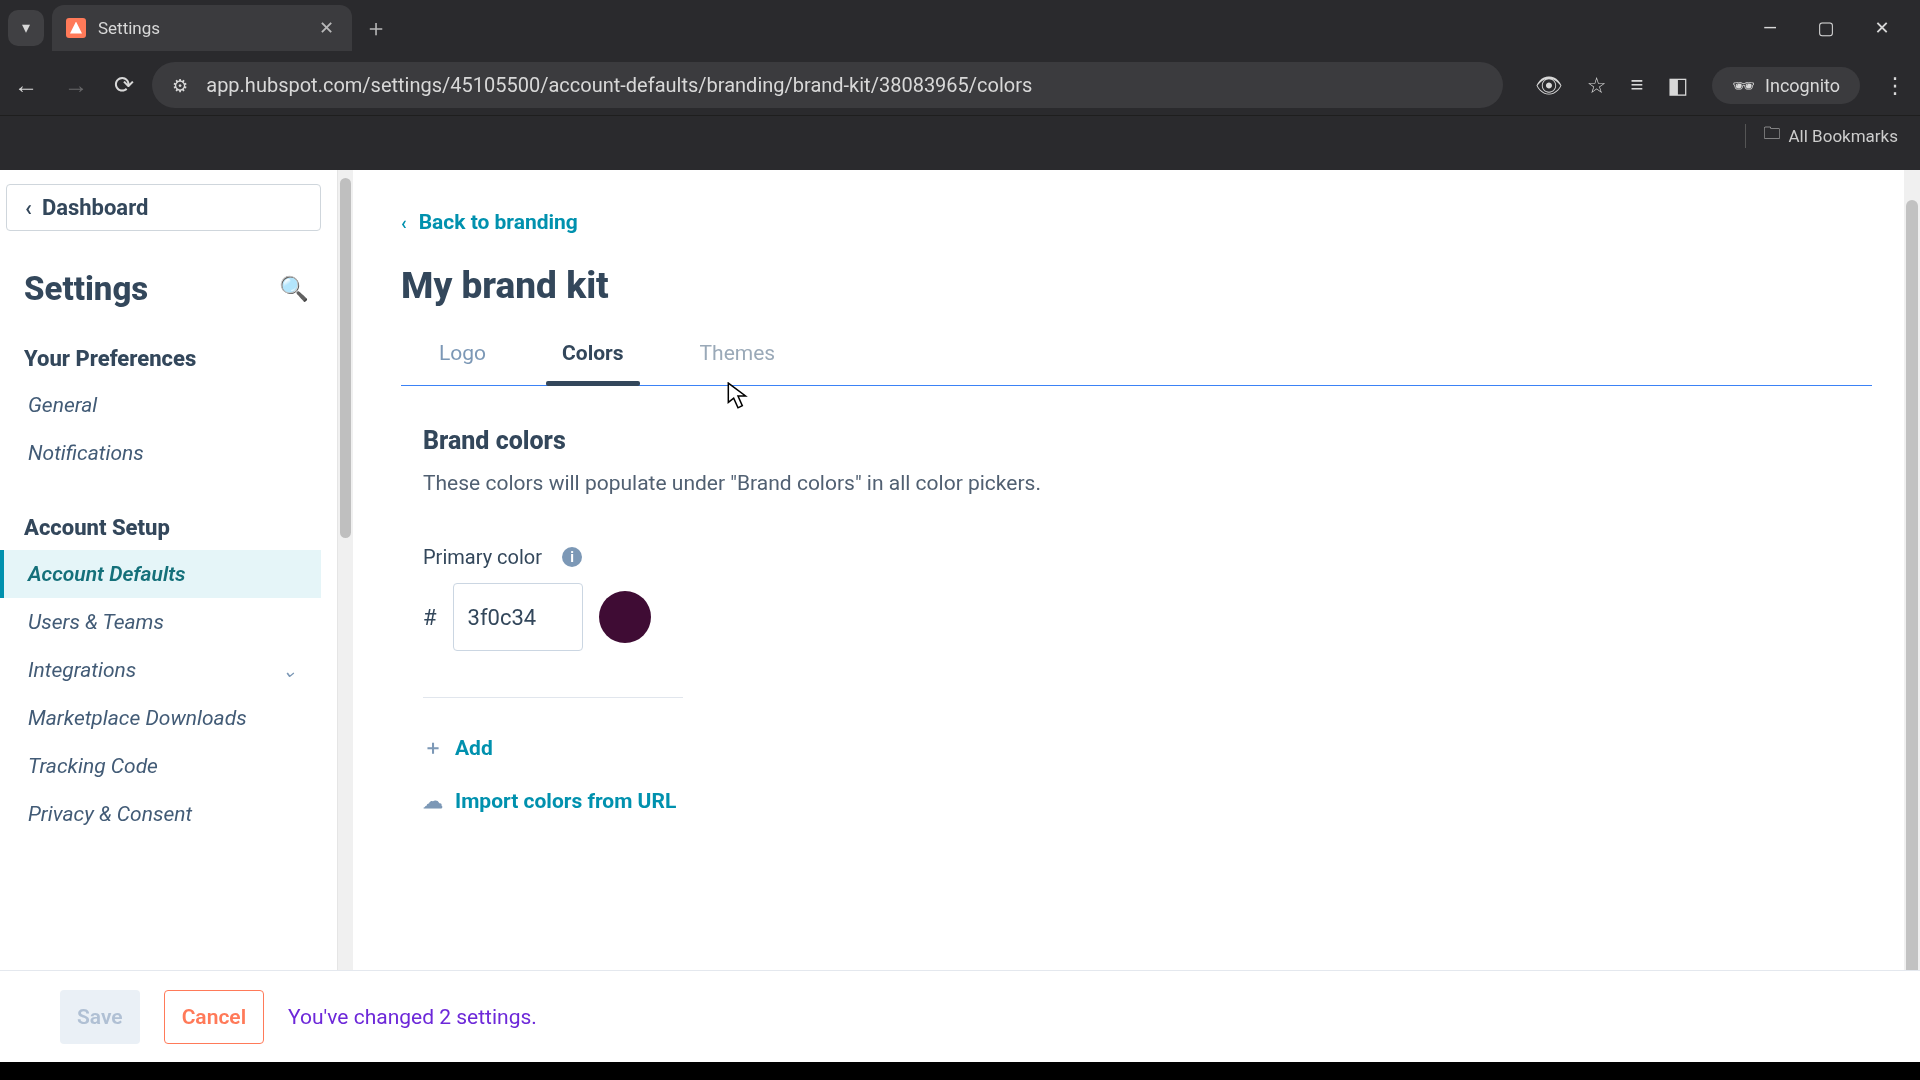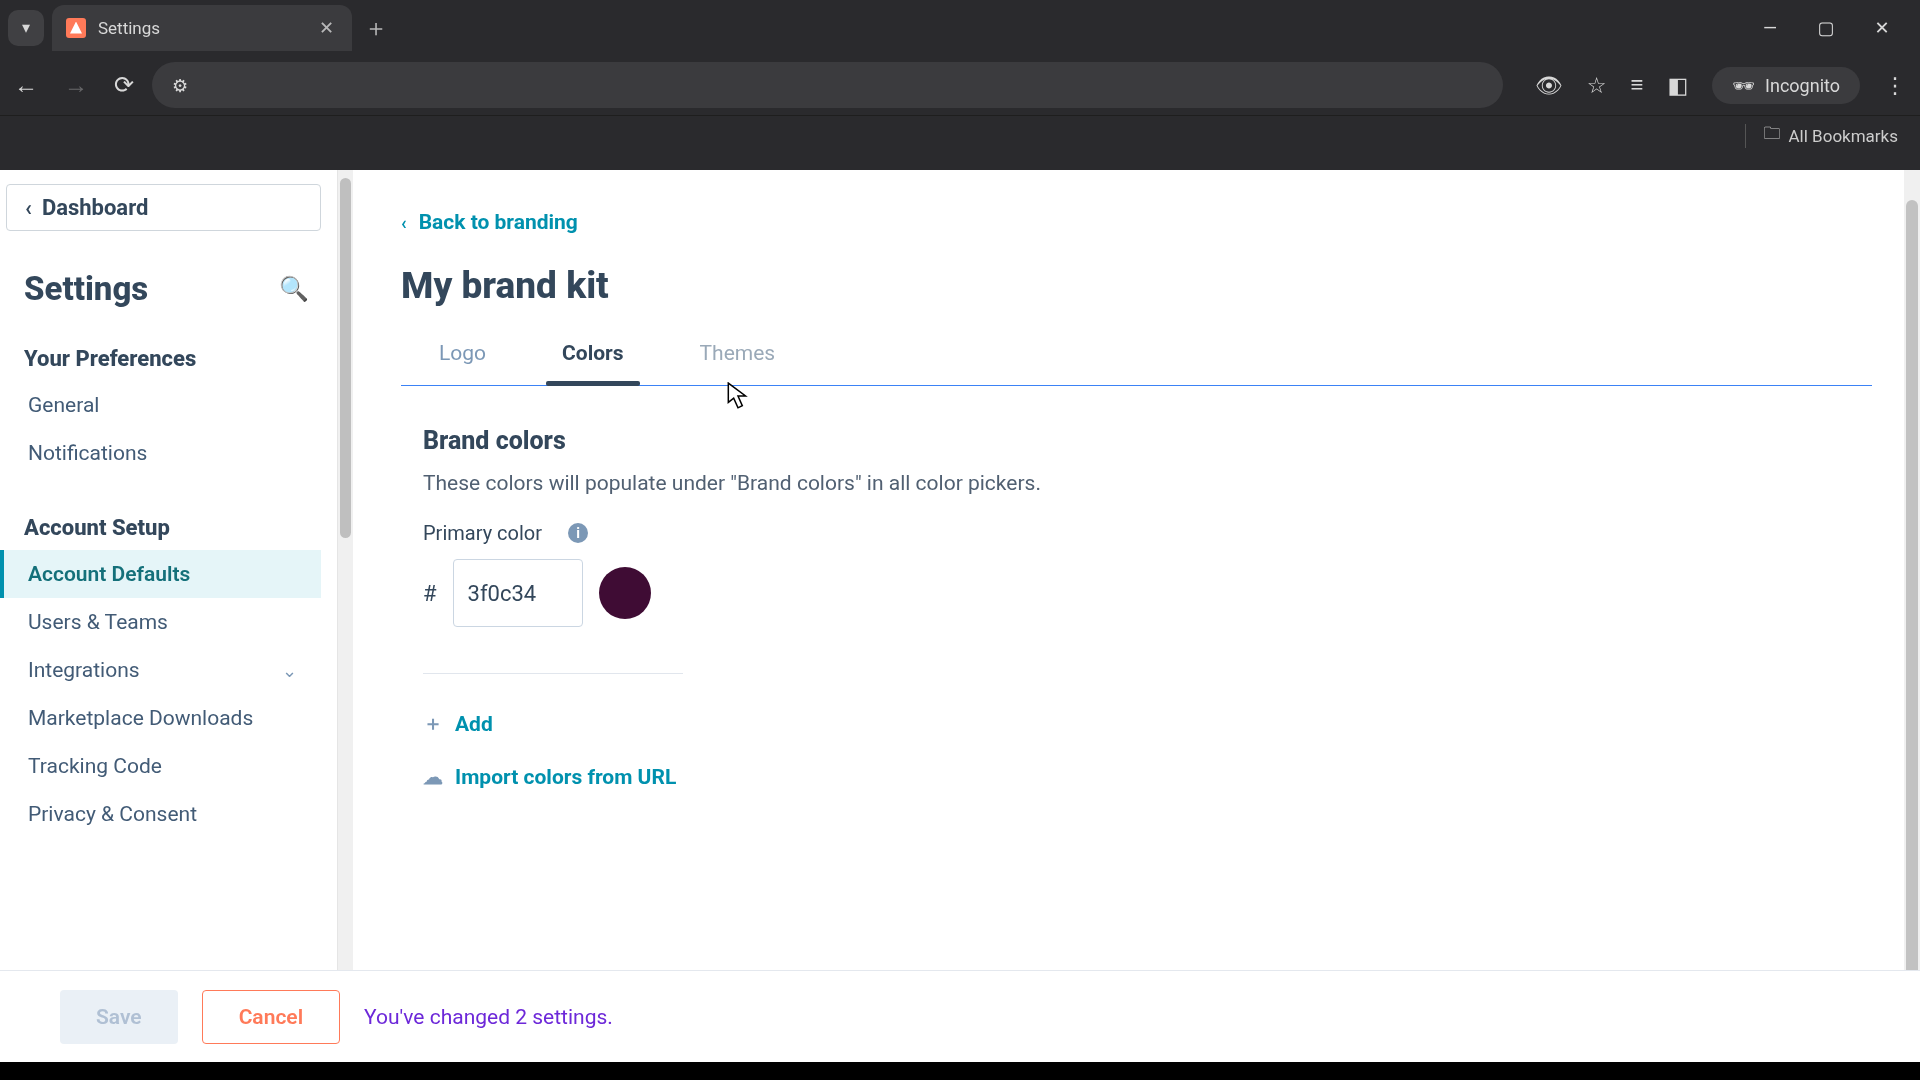--- a/index.html
+++ b/index.html
@@ -37,21 +37,21 @@
   .sidebar-scrollbar { width: 16px; background: #f0f0f0; position: relative; border-left: 1px solid #e5e5e5; }
   .sidebar-thumb { position: absolute; left: 2px; right: 2px; top: 8px; height: 360px; background: #bfbfbf; border-radius: 6px; }
   .sidebar-down { position: absolute; bottom: 4px; left: 0; right: 0; text-align: center; color: #888; font-size: 14px; }
 
   .dash-link { display: inline-flex; align-items: center; gap: 10px; margin-left: 6px; border: 1.5px solid #cfd6dc; border-radius: 4px; padding: 10px 18px; font-size: 22px; font-weight: 700; color: #33475b; }
   .settings-head { display: flex; align-items: center; justify-content: space-between; padding: 0 12px 0 24px; }
   .settings-head h1 { font-size: 33px; font-weight: 800; color: #33475b; }
   .search-ico { font-size: 24px; color: #12919a; }
 
   .side-group-title { font-size: 22px; font-weight: 800; color: #33475b; padding: 0 24px; }
-  .side-items { display: flex; flex-direction: column; margin-top: 10px; }
+  .side-items { display: flex; flex-direction: column; margin-top: 10px; font-style: italic; }
   .side-item { padding: 12px 24px; font-size: 21px; color: #425b76; display: flex; align-items: center; justify-content: space-between; border-left: 4px solid transparent; }
   .side-item.active { background: #e5f5f8; color: #14707a; font-weight: 600; border-left-color: #0091ae; }
   .chev { color: #7c98b6; font-size: 18px; }
   .gap-lg { height: 38px; }
 
   
   .main { flex: 1; padding: 40px 48px 0 48px; overflow: hidden; }
   .back-link { color: #0091ae; font-size: 21px; font-weight: 700; display: flex; align-items: center; gap: 12px; }
   .back-link .lt { font-size: 18px; }
   .page-title { font-size: 37px; font-weight: 800; color: #33475b; margin-top: 30px; }
@@ -59,36 +59,36 @@
   .tabs { display: flex; border-bottom: 1px solid #3b82f6; margin-top: 34px; }
   .tab-item { padding: 0 38px 20px; font-size: 21px; color: #7c98b6; position: relative; cursor: pointer; }
   .tab-item.active { color: #33475b; font-weight: 700; }
   .tab-item.active::after { content: ""; position: absolute; left: 22px; right: 22px; bottom: -1px; height: 5px; background: #33475b; border-radius: 2px; }
   .tab-item.hover { color: #9aa9b8; }
 
   .section { padding: 40px 22px 0; }
   .section h2 { font-size: 25px; font-weight: 800; color: #33475b; }
   .section p { font-size: 21px; color: #516072; margin-top: 16px; }
 
-  .field-label { display: flex; align-items: center; gap: 26px; margin-top: 26px; font-size: 20px; color: #33475b; }
+  .field-label { display: flex; align-items: center; gap: 20px; margin-top: 50px; font-size: 20px; color: #33475b; }
   .info-ico { width: 20px; height: 20px; border-radius: 50%; background: #7c98b6; color: #fff; font-size: 14px; display: flex; align-items: center; justify-content: center; font-weight: 700; }
 
   .color-row { display: flex; align-items: center; gap: 16px; margin-top: 14px; }
   .hash { font-size: 22px; color: #33475b; }
   .hex-input { width: 130px; height: 68px; border: 1px solid #cbd6e2; border-radius: 4px; padding: 0 14px; font-size: 22px; color: #33475b; }
   .swatch { width: 52px; height: 52px; border-radius: 50%; }
   .divider { width: 260px; border-top: 1px solid #e1e6ed; margin-top: 46px; }
 
   .link-row { display: flex; align-items: center; gap: 12px; color: #0091ae; font-size: 21px; font-weight: 700; margin-top: 36px; }
   .link-row.small-gap { margin-top: 28px; }
   .plus-ico, .cloud-ico { font-size: 20px; color: #7c98b6; }
 
   
   .footer { position: absolute; left: 0; right: 0; bottom: 0; height: 92px; background: #fff; border-top: 1px solid #e4e8ee; display: flex; align-items: center; gap: 24px; padding: 0 60px; }
-  .btn { height: 54px; padding: 0 36px; border-radius: 4px; font-size: 21px; font-weight: 600; display: flex; align-items: center; }
+  .btn { height: 54px; padding: 0 17px; border-radius: 4px; font-size: 21px; font-weight: 600; display: flex; align-items: center; }
   .btn-save { background: #eaf0f6; color: #b0c0d4; }
   .btn-cancel { border: 1.5px solid #ff7a59; color: #ff7a59; background: #fff; align-items: center; }
   .status-msg { font-size: 21px; color: #6d28d9; }
 
   
   .cursor { position: absolute; width: 22px; height: 28px; pointer-events: none; }
   .cursor svg { width: 100%; height: 100%; }
 
   
   .page-scroll { position: absolute; right: 0; top: 0; bottom: 0; width: 16px; background: #f0f0f0; }
@@ -119,20 +119,21 @@
   </div>
 
   <div class="addr-bar">
     <div class="nav-icons">
       <span>←</span>
       <span class="disabled">→</span>
       <span>⟳</span>
     </div>
     <div class="url-box">
       <span class="tune">⚙</span>
+      <span>app.hubspot.com/settings/45105500/account-defaults/branding/brand-kit/38083965/colors</span>
     </div>
     <div class="right-icons">
       <span>👁</span>
       <span>☆</span>
       <span>≡</span>
       <span>◧</span>
       <div class="incognito-chip">
         <span>🕶</span>
         <span>Incognito</span>
       </div>

